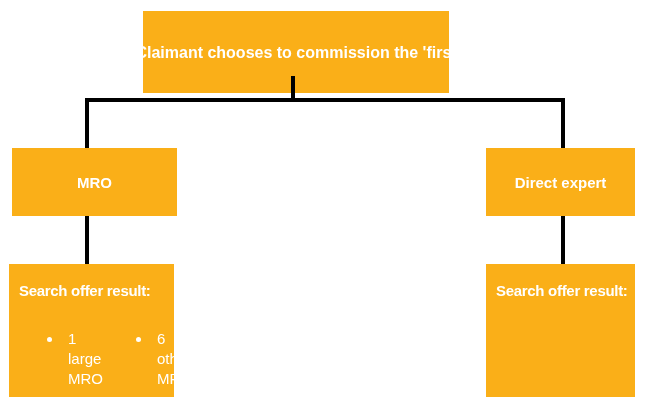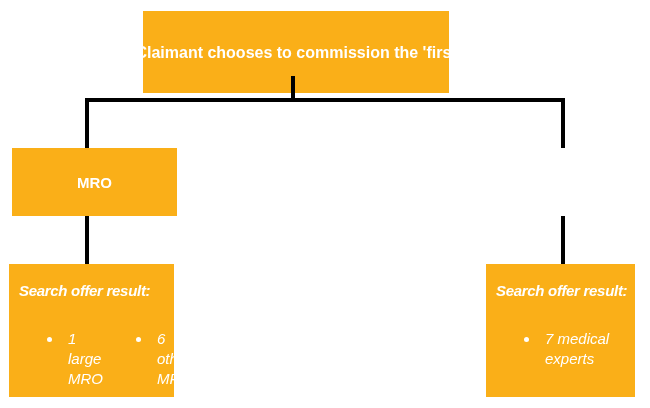--- a/index.html
+++ b/index.html
@@ -35,21 +35,20 @@
     left: 143px; top: 11px; width: 306px; height: 82px;
     font-size: 16px;
     line-height: 21px;
   }
   .root-node .line-text { white-space: nowrap; }
   .mro-node    { left: 12px;   top: 148px; width: 165px; height: 68px; }
   .direct-node { left: 486px; top: 148px; width: 149px; height: 68px; }
   .result-box {
     font-size: 15px;
     padding: 18px 6px 0 10px;
-    font-style: italic;
   }
   .result-left  { left: 9px;   top: 264px; width: 165px; height: 133px; }
   .result-right { left: 486px; top: 264px; width: 149px; height: 133px; }
   .result-heading {
     font-weight: bold;
     letter-spacing: -0.3px;
     white-space: nowrap;
   }
   .bullets {
     margin-top: 30px;
@@ -92,38 +91,35 @@
   <div class="line hbar"></div>
   <div class="line drop-left"></div>
   <div class="line drop-right"></div>
   <div class="line drop-left2"></div>
   <div class="line drop-right2"></div>
 
   <div class="box node mro-node">
     <span>MRO</span>
   </div>
 
+  <div class="box node direct-node">
+    <span>Direct expert</span>
+  </div>
 
   <div class="box result-box result-left">
     <div class="result-heading">Search offer result:</div>
     <div class="bullets">
       <div class="bullet-row">
         <span class="dot"></span>
         <span class="bullet-text">1 large MRO</span>
       </div>
       <div class="bullet-row">
         <span class="dot"></span>
         <span class="bullet-text">6 other MROs</span>
       </div>
     </div>
   </div>
 
   <div class="box result-box result-right">
     <div class="result-heading">Search offer result:</div>
-    <div class="bullets">
-      <div class="bullet-row">
-        <span class="dot"></span>
-        <span class="bullet-text">7 medical experts</span>
-      </div>
-    </div>
   </div>
 
 </div>
 
 </body></html>

